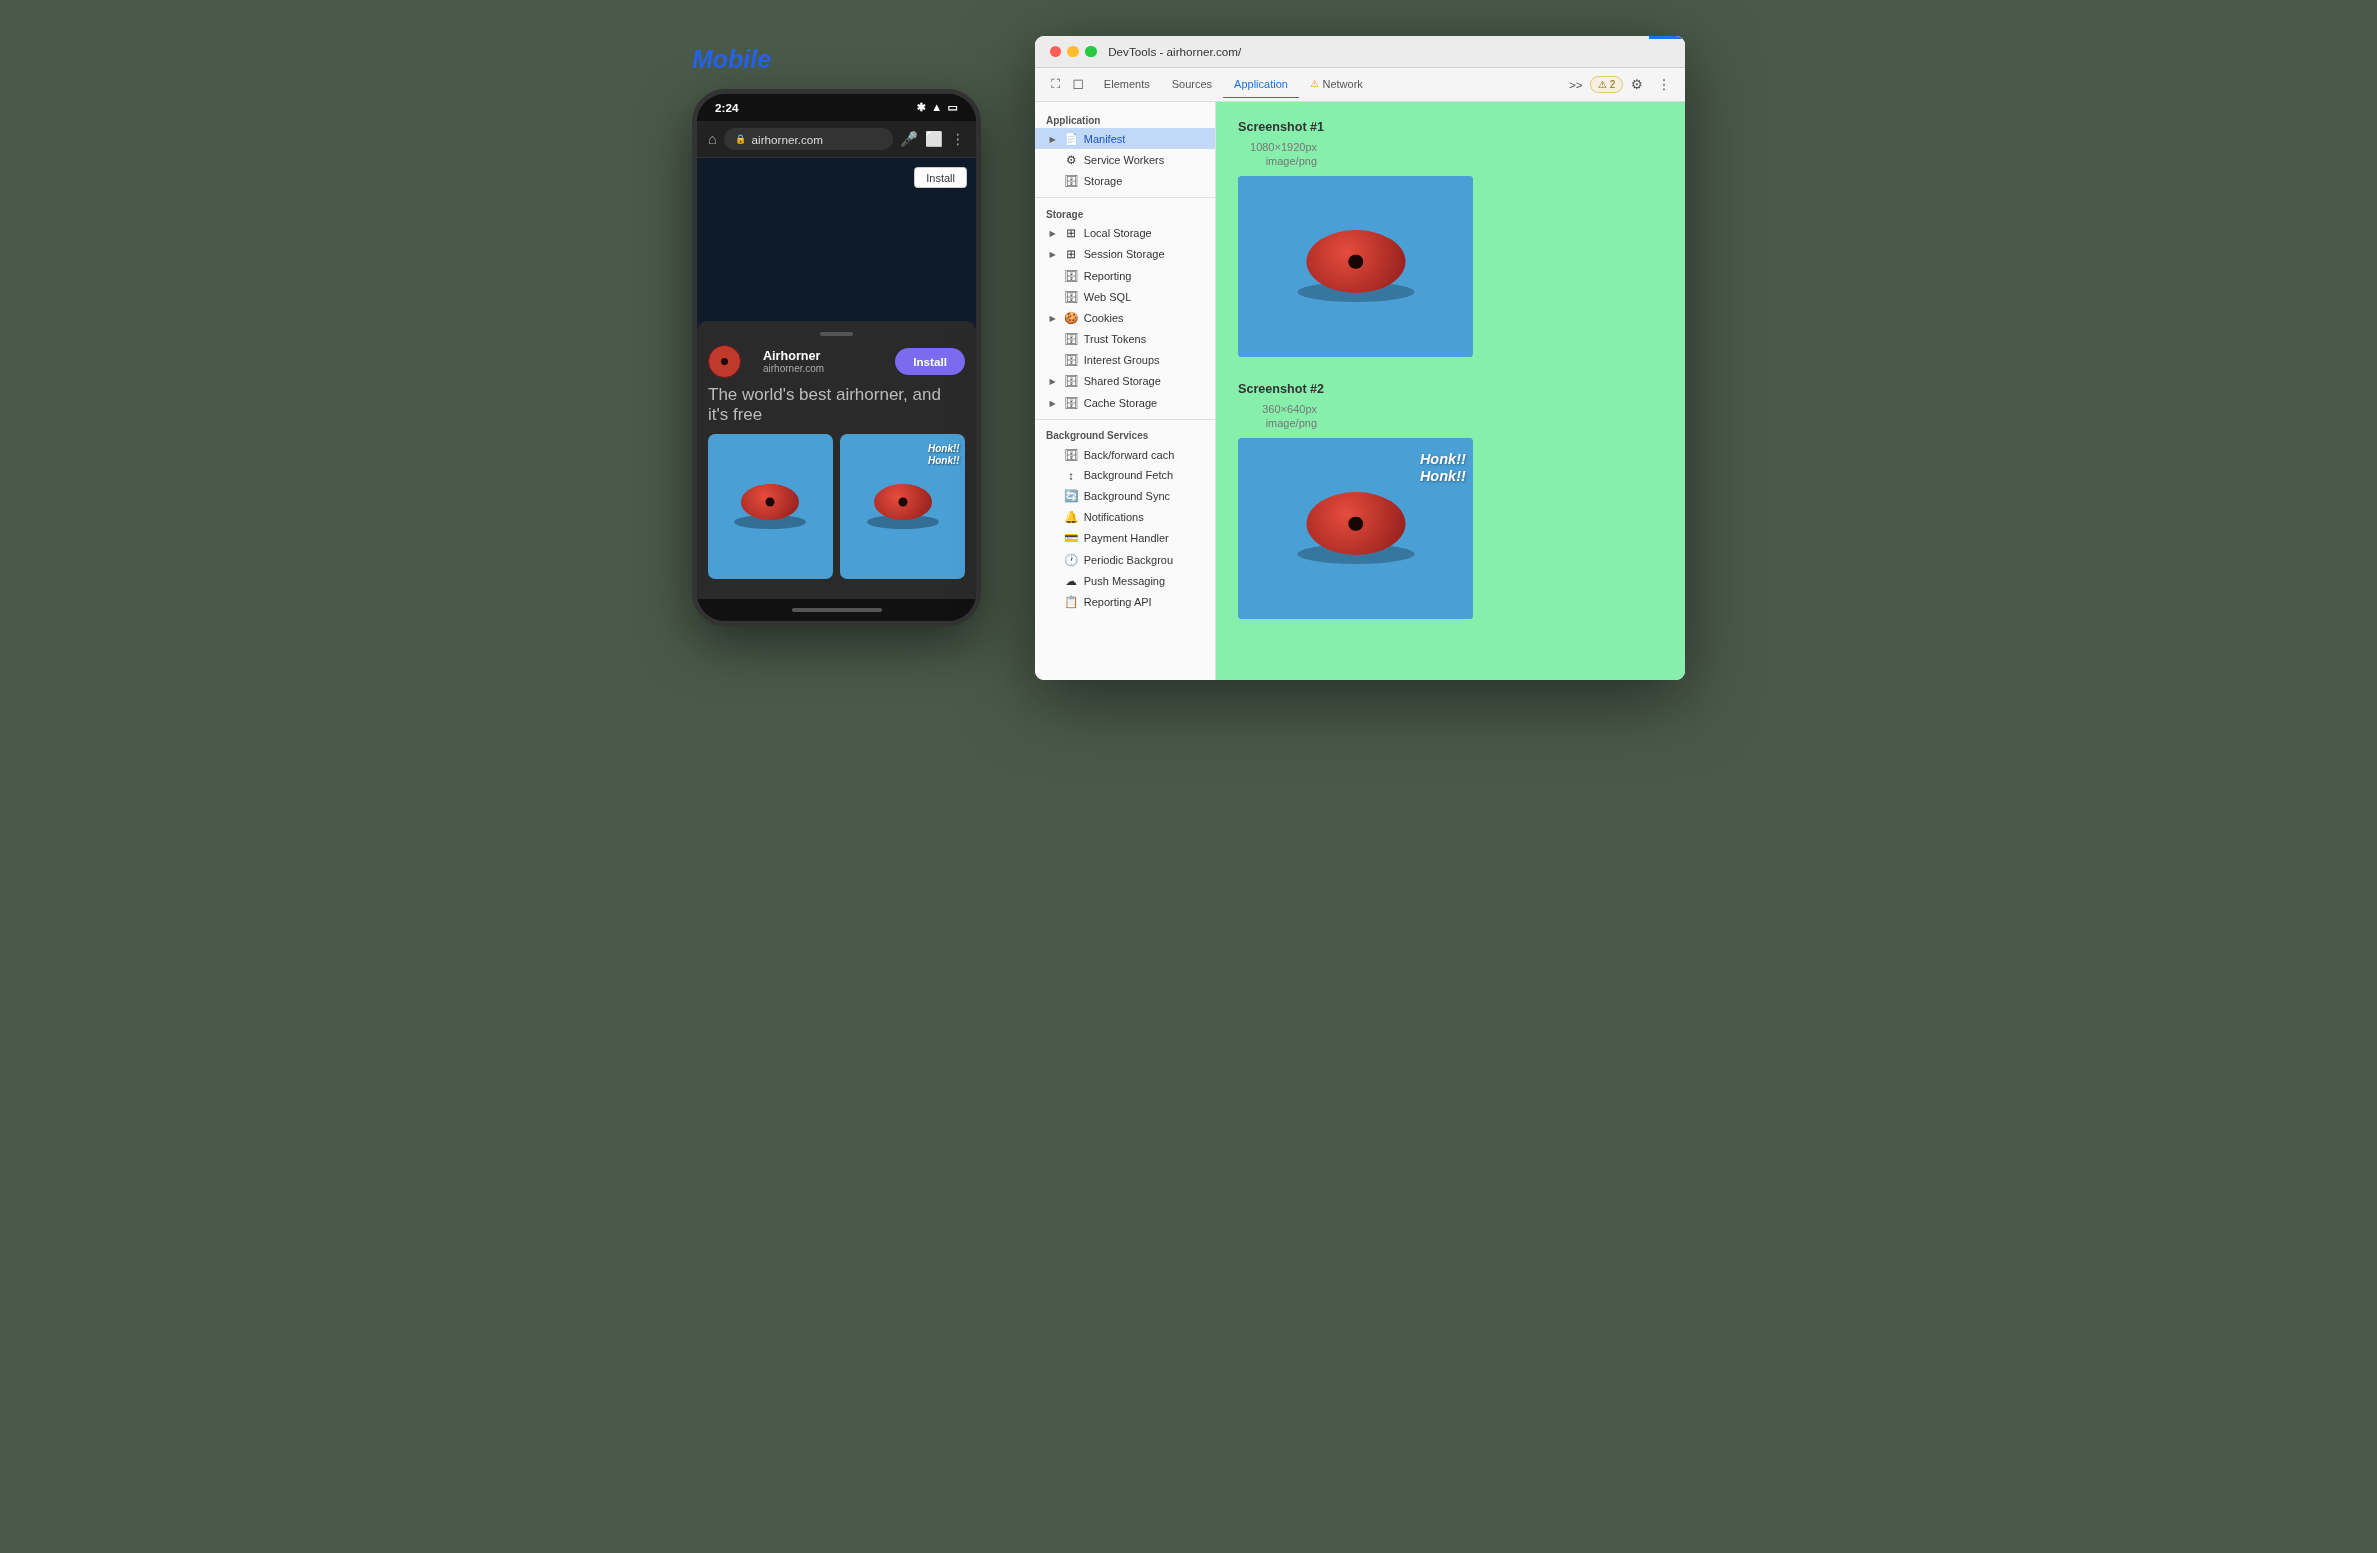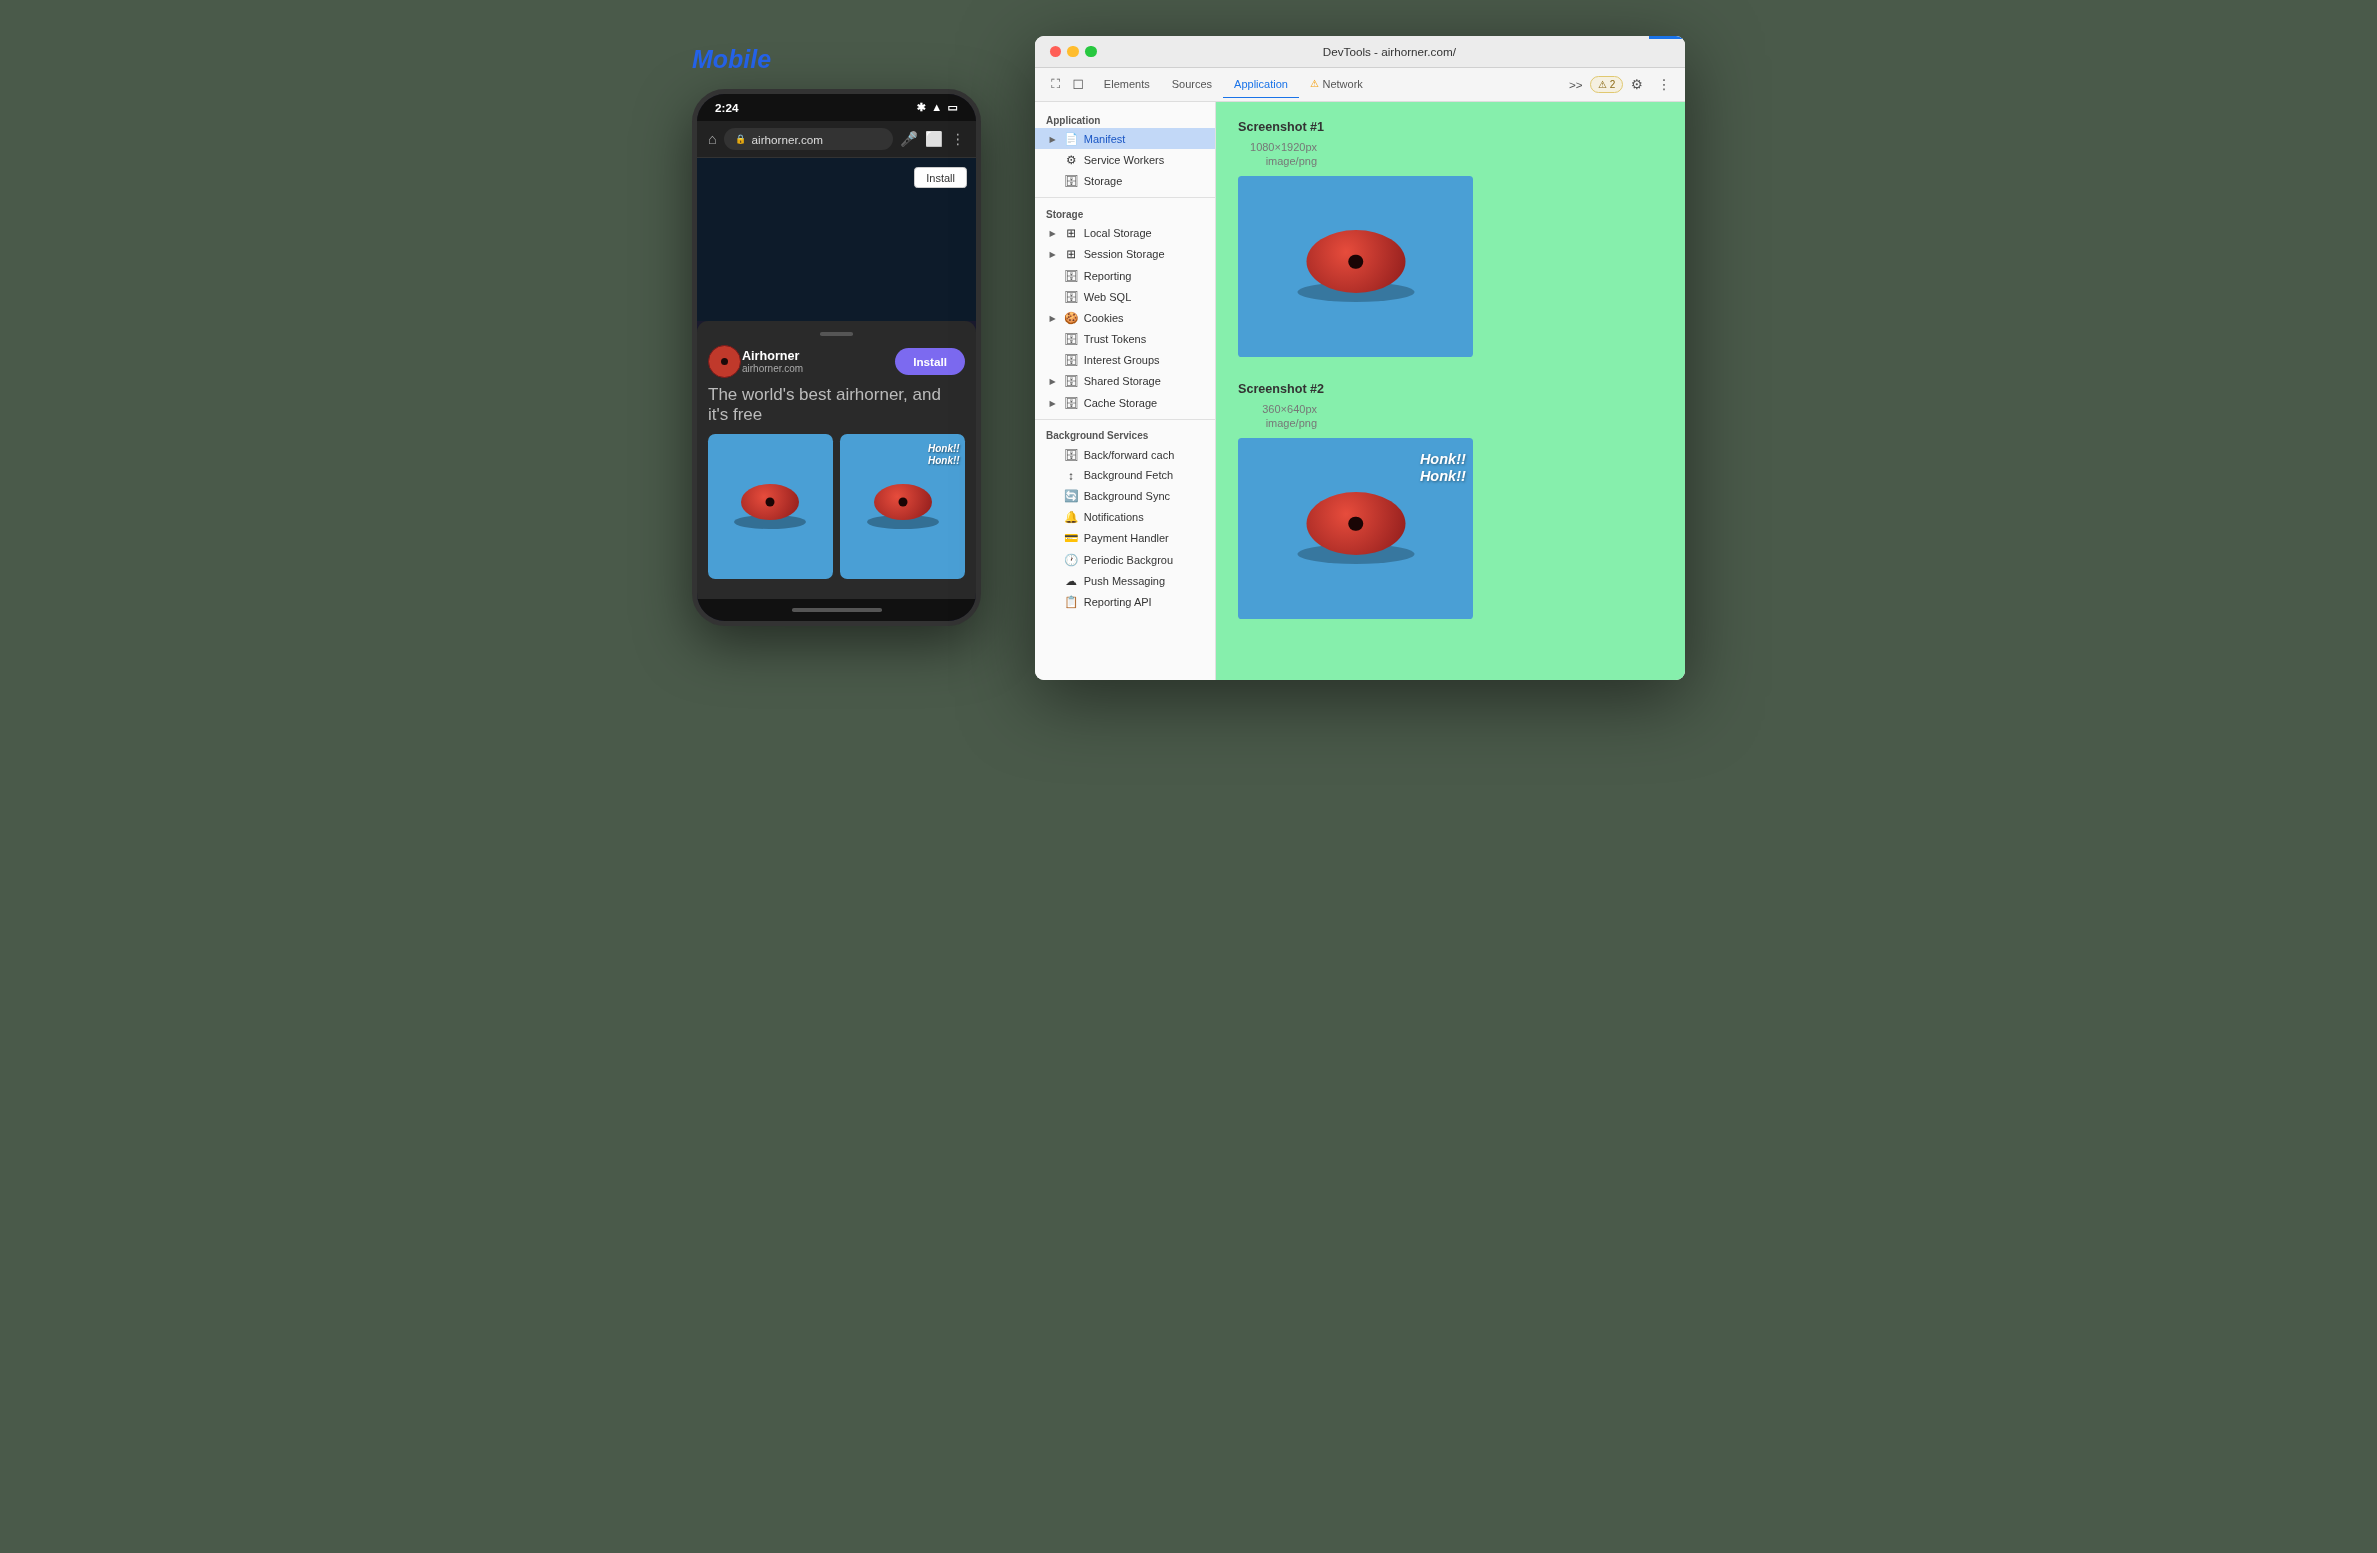--- a/index.html
+++ b/index.html
@@ -104,21 +104,21 @@
     .sheet-handle {
       width: 33px;
       height: 3.6px;
       background: #555;
       border-radius: 1.8px;
       margin: 0 auto 9px;
     }
     .sheet-app-row {
       display: flex;
       align-items: center;
-      gap: 1px;
+      gap: 22px;
       margin-bottom: 7.2px;
     }
     .app-icon-circle {
       width: 33px;
       height: 33px;
       border-radius: 50%;
       background: #c0392b;
       border: 1.8px solid #7b1a1a;
       display: flex;
       align-items: center;
@@ -244,21 +244,21 @@
     .traffic-lights {
       display: flex;
       gap: 6.3px;
     }
     .tl { width: 11.7px; height: 11.7px; border-radius: 50%; }
     .tl-red { background: #ff5f57; }
     .tl-yellow { background: #ffbd2e; }
     .tl-green { background: #28c840; }
     .devtools-title {
       flex: 1;
-      text-align: center;
+      text-align: left;
       font-size: 11.7px;
       color: #333;
     }
     .devtools-tabs {
       background: #f5f5f5;
       display: flex;
       align-items: center;
       border-bottom: 0.9px solid #ddd;
       padding: 0 7.2px;
     }

